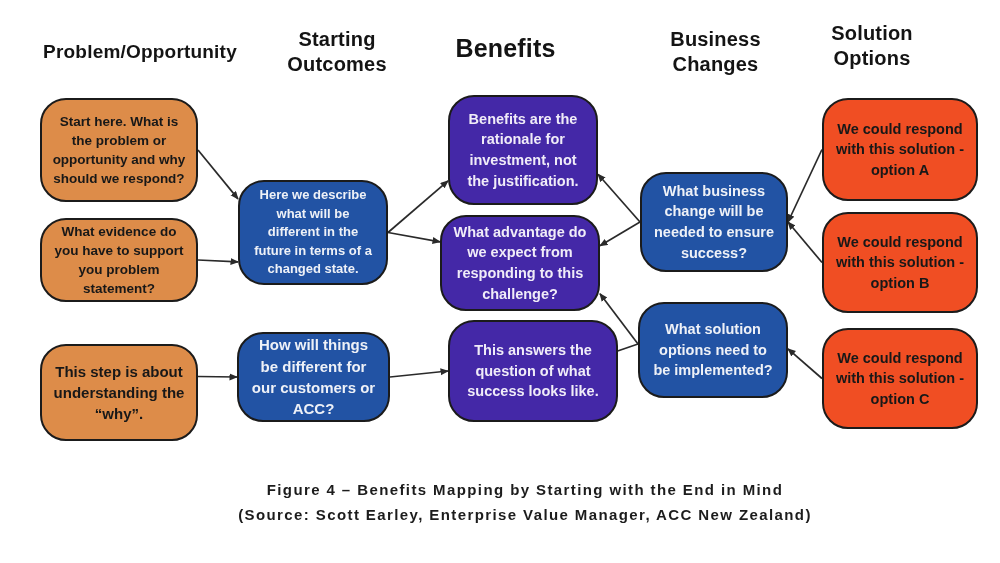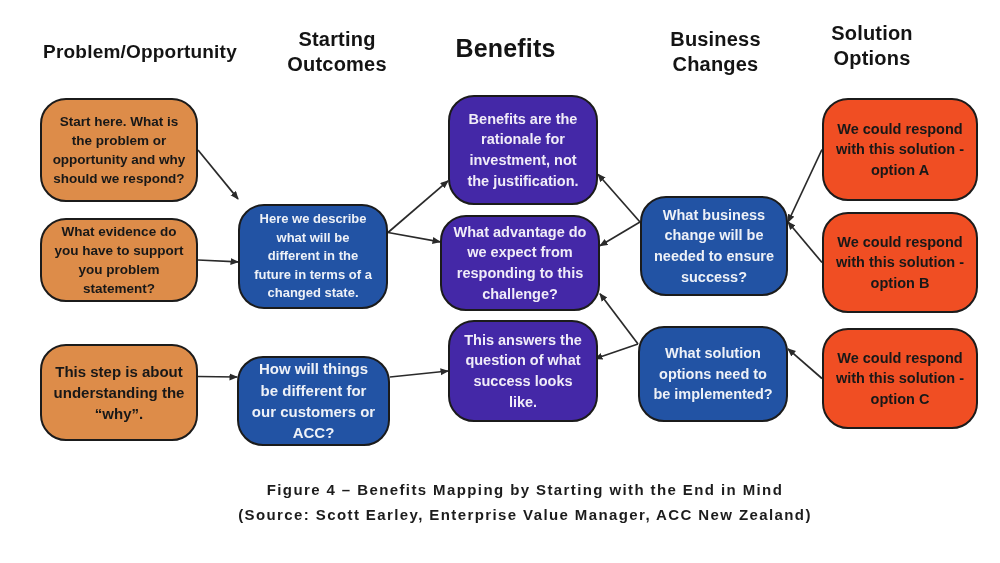--- a/index.html
+++ b/index.html
@@ -17,32 +17,32 @@
   #hdr-business{left:648px; top:27px; width:135px; font-size:20px;}
   #hdr-solution{left:803px; top:21px; width:138px; font-size:20px;}
 
   .box{
     position:absolute;border:2.5px solid #1b1b1b;border-radius:26px;
     display:flex;align-items:center;justify-content:center;text-align:center;
     font-weight:bold;line-height:1.42;padding:6px 10px;box-sizing:border-box;
     z-index:2;
   }
   .box.orange{background:var(--c-orange);color:#181818;}
-  .box.blue  {background:var(--c-blue);  color:#eef1f7;margin-top:24px;}
+  .box.blue  {background:var(--c-blue);  color:#eef1f7;}
   .box.purple{background:var(--c-purple);color:#f0ecf8;}
   .box.red   {background:var(--c-red);   color:#181818;}
 
   #box-p1{left:40px; top:98px;  width:158px;height:104px;font-size:13.5px;}
   #box-p2{left:40px; top:218px; width:158px;height:84px; font-size:13.5px;}
   #box-p3{left:40px; top:344px; width:158px;height:97px; font-size:15px;}
   #box-d1{left:238px;top:180px; width:150px;height:105px;font-size:13px;}
   #box-d2{left:237px;top:332px; width:153px;height:90px; font-size:15px;}
   #box-b1{left:448px;top:95px;  width:150px;height:110px;font-size:14.5px;}
   #box-b2{left:440px;top:215px; width:160px;height:96px; font-size:14.5px;}
-  #box-b3{left:448px;top:320px; width:150px;height:102px;font-size:14.5px;}
+  #box-b3{left:448px;top:320px; width:170px;height:102px;font-size:14.5px;}
   #box-c1{left:640px;top:172px; width:148px;height:100px;font-size:14.5px;}
   #box-c2{left:638px;top:302px; width:150px;height:96px; font-size:14.5px;}
   #box-s1{left:822px;top:98px;  width:156px;height:103px;font-size:14.5px;}
   #box-s2{left:822px;top:212px; width:156px;height:101px;font-size:14.5px;}
   #box-s3{left:822px;top:328px; width:156px;height:101px;font-size:14.5px;text-align:center;}
 
   #arrow-layer{position:absolute;left:0;top:0;width:1000px;height:563px;z-index:1;pointer-events:none;}
 
   .caption{
     position:absolute;left:45px;width:960px;text-align:center;

